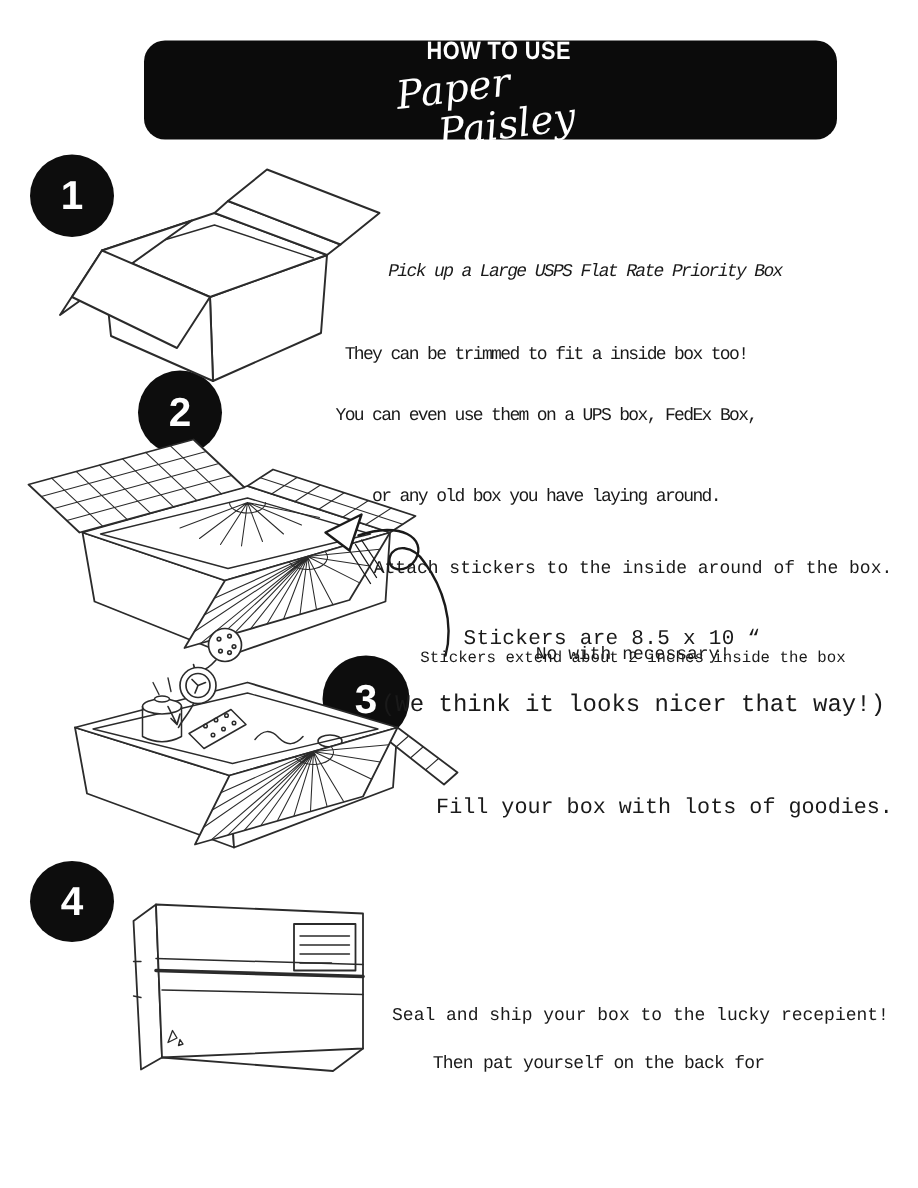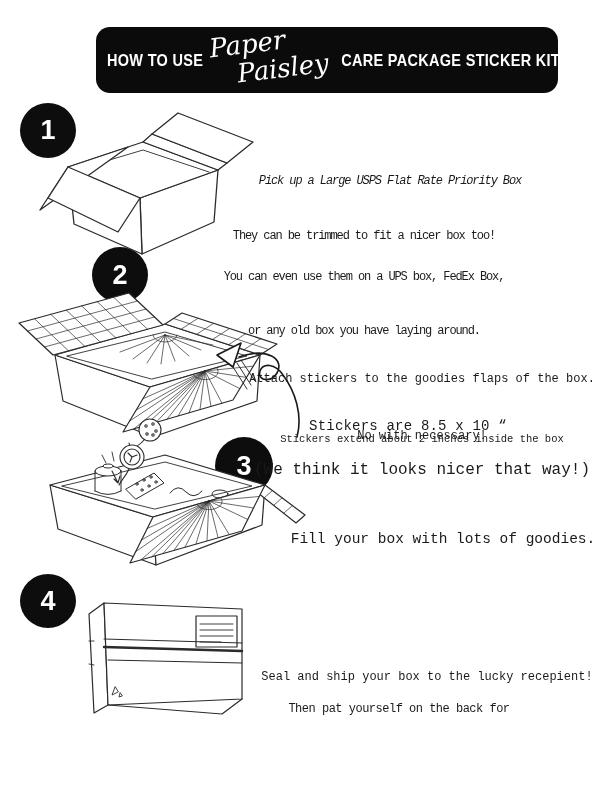--- a/index.html
+++ b/index.html
@@ -2,21 +2,21 @@
 <html><head>
 <meta charset="utf-8">
 <style>
   html,body{margin:0;padding:0;background:#e8e8e8;}
   #page{position:relative;width:612px;height:792px;background:#ffffff;margin:0 auto;
         font-family:"Liberation Mono","DejaVu Sans Mono",monospace;color:#1a1a1a;overflow:hidden;}
 
   
   .banner{position:absolute;left:96px;top:27px;width:462px;height:66px;background:#0b0b0b;
           border-radius:14px;display:flex;align-items:center;color:#fff;
-          font-family:"Liberation Sans","DejaVu Sans",sans-serif;}
+          font-family:"Liberation Sans","DejaVu Sans",sans-serif;flex-direction:column;}
   .banner-prefix,.banner-suffix{font-weight:700;font-size:14.5px;letter-spacing:.3px;white-space:nowrap;
           transform:scaleY(1.15);}
   .banner-prefix{margin-left:11px;}
   .logo{position:relative;width:138px;height:66px;flex:0 0 auto;
         font-family:"DejaVu Serif","Liberation Serif",serif;font-style:italic;}
   .logo-top{position:absolute;left:6px;top:2px;font-size:26px;transform:rotate(-7deg);}
   .logo-bottom{position:absolute;left:34px;top:26px;font-size:26px;transform:rotate(-7deg);}
 
   
   .badge{position:absolute;background:#0d0d0d;border-radius:50%;display:flex;align-items:center;
@@ -187,29 +187,29 @@
     <g stroke-width="0.9">
       <path d="M32,95 L29,103 L35,100 Z"></path>
       <path d="M37,101 L36,105 L39,104 Z"></path>
     </g>
   </svg>
 
   <div class="tb s1p1">
     <div>Pick up a Large USPS Flat Rate Priority Box</div>
   </div>
   <div class="tb s1p2">
-    <div>They can be trimmed to fit a nicer box too!</div>
+    <div>They can be trimmed to fit a inside box too!</div>
   </div>
   <div class="tb s1p3">
     <div>You can even use them on a UPS box, FedEx Box,</div>
     <div>or any old box you have laying around.</div>
   </div>
 
   <div class="tb s2p1">
-    <div>Attach stickers to the goodies flaps of the box.</div>
+    <div>Attach stickers to the inside around of the box.</div>
     <div>No with necessary!</div>
   </div>
   <div class="tb s2size">
     <div>Stickers are 8.5 x 10 “</div>
   </div>
   <div class="tb s2small1">
     <div>Stickers extend about 2 inches inside the box</div>
   </div>
   <div class="tb s2small2">
     <div>(We think it looks nicer that way!)</div>

